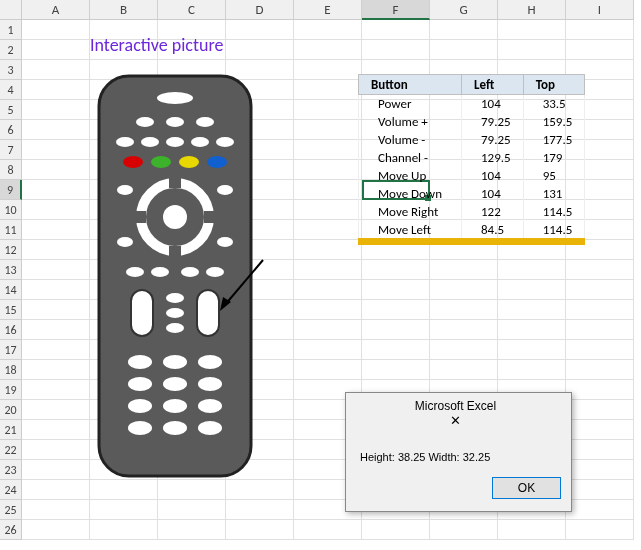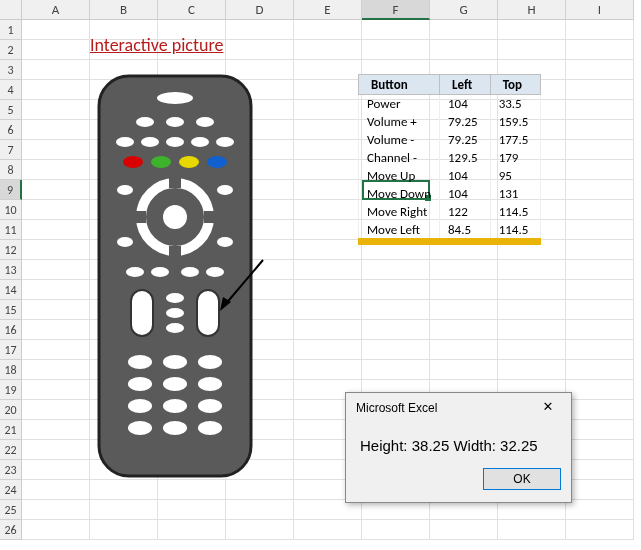--- a/index.html
+++ b/index.html
@@ -73,22 +73,21 @@
     border-bottom: 1px solid #e0e0e0;
   }
   .corner {
     position:absolute; top:0; left:0; width:22px; height:20px;
     background:#f0f0f0; border-right:1px solid #ccc; border-bottom:1px solid #ccc;
   }
   .title {
     position: absolute;
     top: 34px; left: 90px;
     font-size: 18px;
-    color: #b91c1c;
-    text-decoration: underline;
+    color: #6d28d9;
   }
   .remote-wrap {
     position: absolute;
     top: 72px; left: 95px;
     width: 160px;
   }
   .datatable {
     position: absolute;
     top: 74px; left: 358px;
     border: 1px solid #bfbfbf;
@@ -97,21 +96,21 @@
   }
   .datatable th {
     background: #dce6f1;
     font-weight: bold;
     text-align: left;
     padding: 2px 12px;
     border: 1px solid #bfbfbf;
     height: 18px;
   }
   .datatable td {
-    padding: 1px 8px;
+    padding: 1px 19px;
     border-left: 1px solid #eee;
     border-right: 1px solid #eee;
     height: 18px;
   }
   .datatable td.num { text-align: left; padding-right: 12px;}
   .datatable tr:last-child td { border-bottom: 7px solid #eab308; }
   .sel-cell {
     position: absolute;
     border: 2px solid #217346;
     pointer-events: none;
@@ -125,37 +124,38 @@
     top: 392px; left: 345px;
     width: 227px;
     background: #f0f0f0;
     border: 1px solid #888;
     box-shadow: 2px 2px 6px rgba(0,0,0,.3);
     font-family: "Segoe UI", Tahoma, sans-serif;
     font-size: 12px;
   }
   .dialog-title {
     display:flex; justify-content:space-between; align-items:center;
-    padding: 6px 10px 6px 10px;
+    padding: 6px 16px 6px 10px;
     font-size: 12px;
+    flex-direction: column;
   }
   .dialog-close {
     width: 26px; height: 18px; text-align: center;
     font-size: 13px; line-height: 16px;
   }
   .dialog-body {
     padding: 14px 12px 8px 14px;
-    font-size: 15px;
+    font-size: 11px;
   }
   .dialog-buttons {
     padding: 6px 10px 12px;
     text-align: right;
   }
   .dialog-buttons button {
-    width: 78px; height: 22px;
+    width: 69px; height: 22px;
     font-size: 12px;
     border: 1px solid #0078d7;
     background: #e1e1e1;
   }
   .arrow {
     position: absolute;
     top: 258px; left: 218px;
     pointer-events: none;
   }
 </style>

